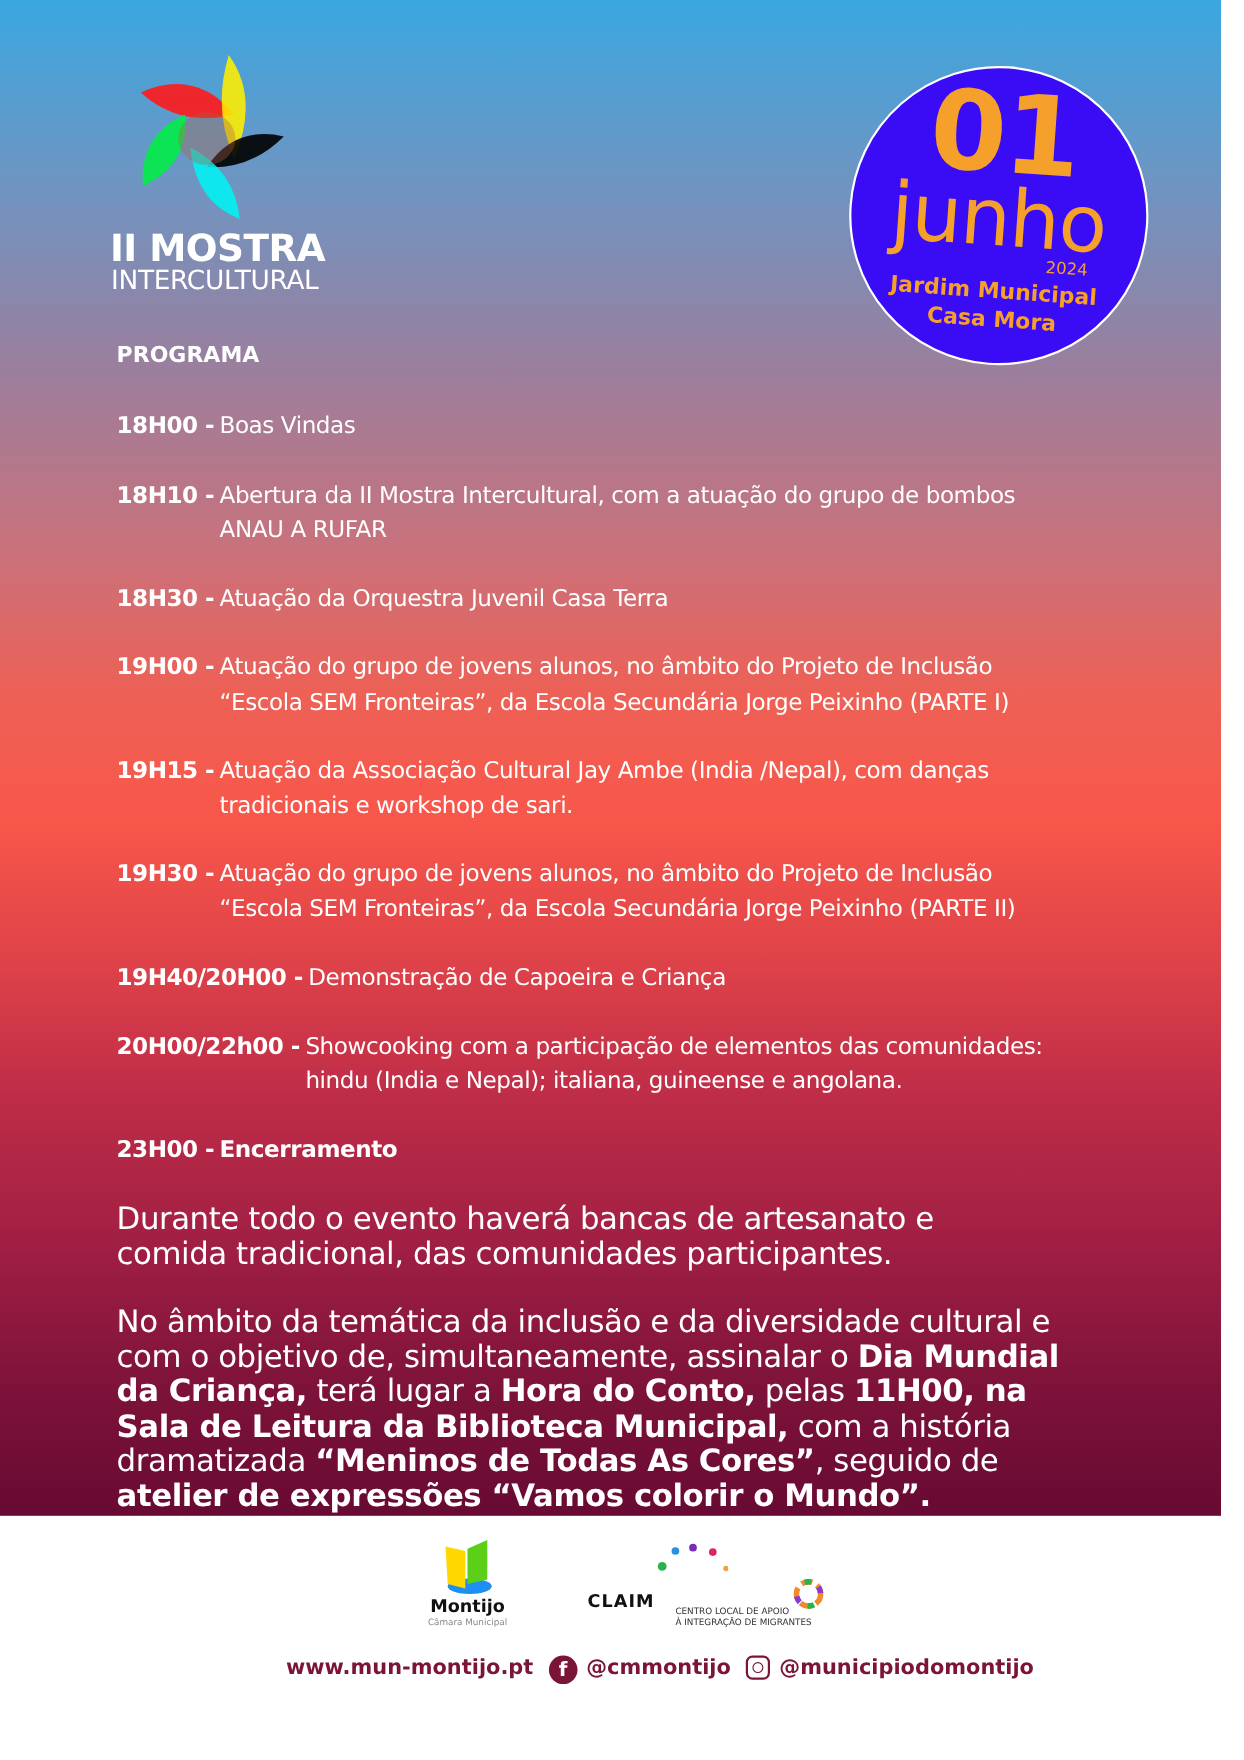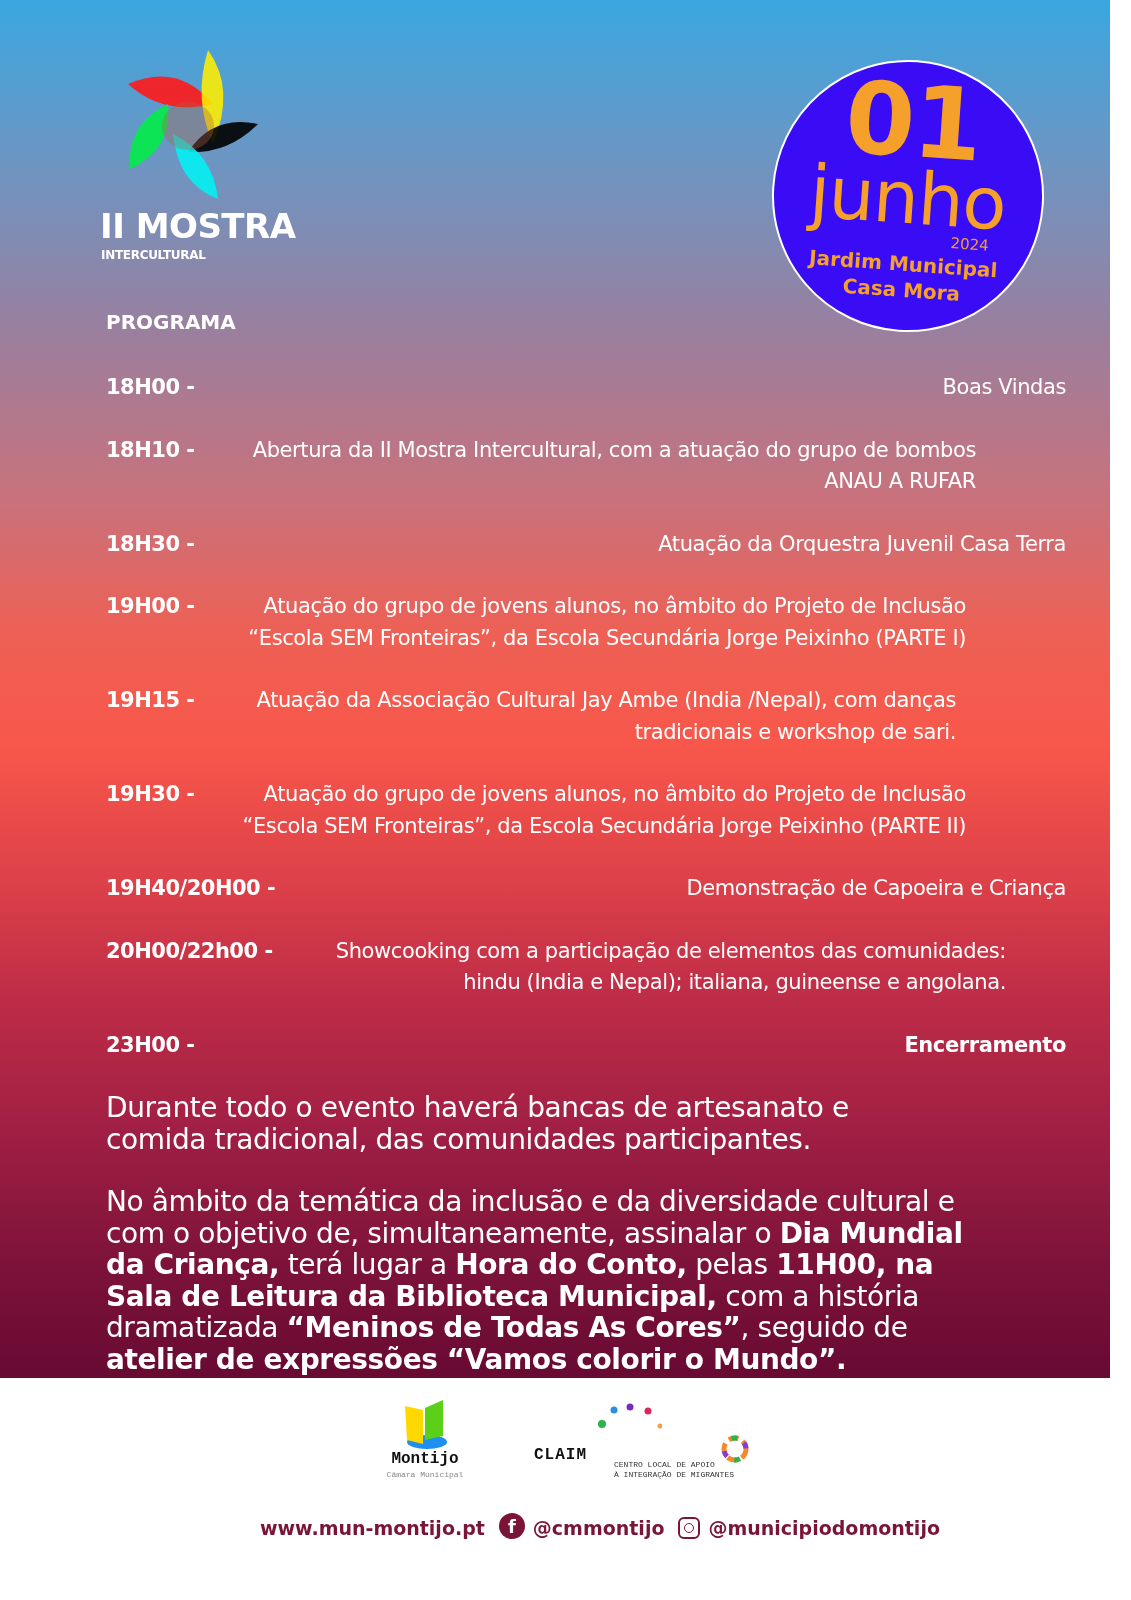--- a/index.html
+++ b/index.html
@@ -14,56 +14,56 @@
       #ee6055 46%, #f8574a 54%, #dd4149 64%, #bf2d47 72%,
       #a11f44 82%, #7c1239 92%, #680a33 100%);
   }
   .logo { position: absolute; left: 100px; top: 40px; width: 200px; height: 230px; }
   .logo svg { position: absolute; left: 18px; top: 4px; }
   .logo-title {
     position: absolute; left: 0; top: 168px; color: #fff; font-weight: bold;
     font-size: 34px; line-height: 36px; letter-spacing: -0.5px; white-space: nowrap;
   }
   .logo-sub {
-    position: absolute; left: 1px; top: 204px; color: #fff; font-weight: bold;
-    font-size: 12px; line-height: 22px; white-space: nowrap; letter-spacing: -0.3px;
+    position: absolute; left: 1px; top: 204px; color: #fff; font-weight: normal;
+    font-size: 24px; line-height: 22px; white-space: nowrap; letter-spacing: -0.3px;
   }
   .badge {
     position: absolute; left: 772px; top: 60px; width: 272px; height: 272px;
     border-radius: 50%; background: #3a0bf5; border: 2px solid #ffffff; box-sizing: border-box;
     color: #f5a02a; text-align: center; transform: rotate(4deg);
   }
   .badge .day { position: absolute; left: 0; right: 0; top: 10px; font-weight: bold; font-size: 100px; line-height: 100px; letter-spacing: -2px; }
   .badge .month { position: absolute; left: 0; right: 0; top: 100px; font-size: 72px; line-height: 72px; letter-spacing: -1px; }
   .badge .year { position: absolute; right: 50px; top: 170px; font-size: 15px; line-height: 16px; }
   .badge .place1 { position: absolute; left: 0; right: 0; top: 190px; font-weight: bold; font-size: 20px; line-height: 24px; }
   .badge .place2 { position: absolute; left: 0; right: 0; top: 216px; font-weight: bold; font-size: 20px; line-height: 24px; }
 
   .programa-title {
     position: absolute; left: 106px; top: 304px; color: #fff; font-weight: bold; font-size: 20px; line-height: 36px;
   }
   .schedule { position: absolute; left: 106px; top: 372px; width: 960px; color: #fff; font-size: 21px; line-height: 31.5px; }
-  .item { display: flex; margin-bottom: 31px; text-align: right; }
+  .item { display: flex; margin-bottom: 31px; }
   .item .time { font-weight: bold; white-space: nowrap; flex: none; letter-spacing: -0.5px; }
   .item .desc { flex: 1; padding-left: 5px; letter-spacing: -0.4px; }
   .item.bold-desc .desc { font-weight: bold; }
   .note { color: #fff; font-size: 28px; line-height: 31.5px; letter-spacing: -0.4px; margin-bottom: 31px; }
   .note b { font-weight: bold; }
 
-  .footer-logos { position: absolute; top: 1392px; left: 0; width: 1011px; height: 100px; font-family: Liberation Mono, monospace; }
+  .footer-logos { position: absolute; top: 1392px; left: 0; width: 1011px; height: 100px; }
   .montijo { position: absolute; left: 380px; top: 0; width: 90px; height: 92px; text-align: center; }
   .montijo .name { position: absolute; left: 0; right: 0; top: 58px; font-weight: bold; font-size: 16px; color: #111; }
   .montijo .sub { position: absolute; left: 0; right: 0; top: 78px; font-size: 8px; color: #888; }
   .claim { position: absolute; left: 532px; top: 10px; width: 240px; height: 80px; }
   .claim .word { position: absolute; left: 2px; top: 44px; font-weight: bold; font-size: 16px; color: #111; letter-spacing: 1px; }
   .claim .l1 { position: absolute; left: 82px; top: 58px; font-size: 8px; color: #333; white-space: nowrap; }
   .claim .l2 { position: absolute; left: 82px; top: 68px; font-size: 8px; color: #333; white-space: nowrap; }
   .contacts {
     position: absolute; top: 1505px; left: 260px; width: 700px; height: 34px;
-    display: flex; align-items: flex-end; color: #7a1538; font-weight: bold; font-size: 19px;
+    display: flex; align-items: flex-start; color: #7a1538; font-weight: bold; font-size: 19px;
   }
   .contacts .sep { width: 14px; }
   .fb { width: 26px; height: 26px; border-radius: 50%; background: #7a1538; color: #fff; display: inline-flex; align-items: center; justify-content: center; font-size: 18px; margin-right: 8px; }
   .ig { width: 22px; height: 22px; border: 2px solid #7a1538; border-radius: 6px; display: inline-flex; align-items: center; justify-content: center; margin-right: 8px; box-sizing: border-box; }
   .ig span { width: 10px; height: 10px; border: 1.5px solid #7a1538; border-radius: 50%; box-sizing: border-box; }
 </style>
 </head>
 <body>
 
 <div class="poster">

